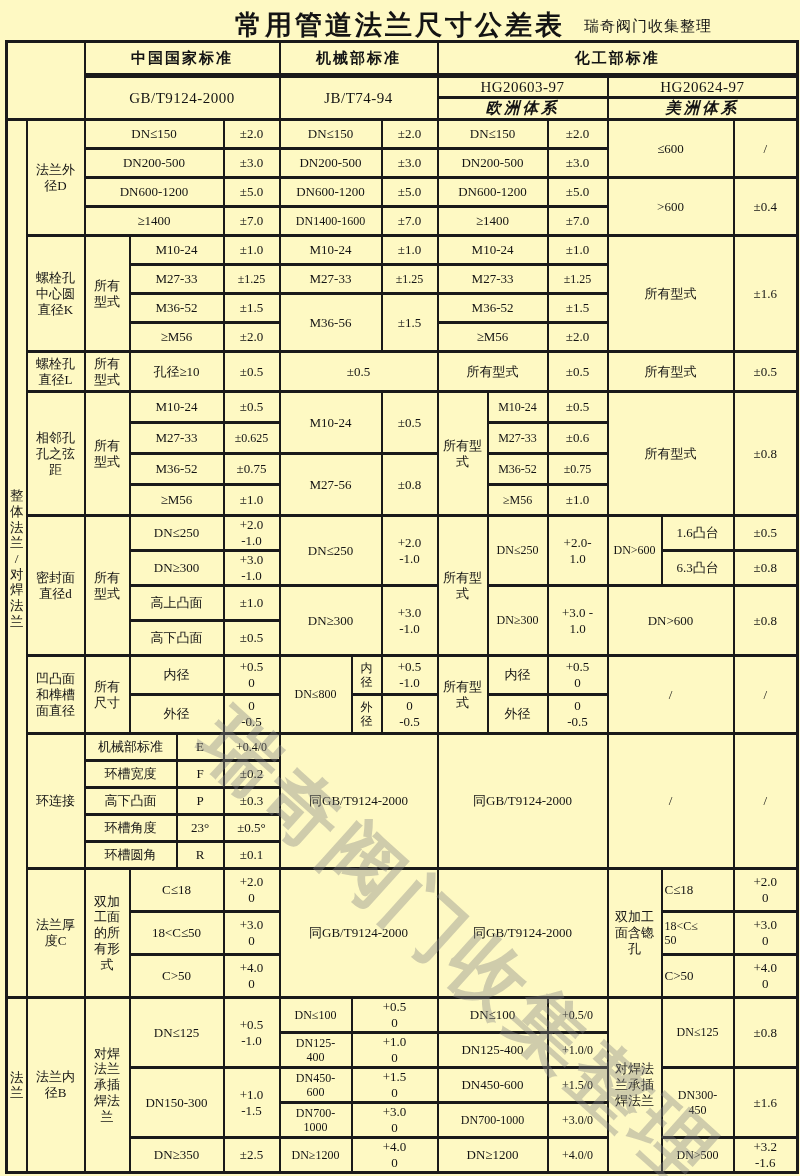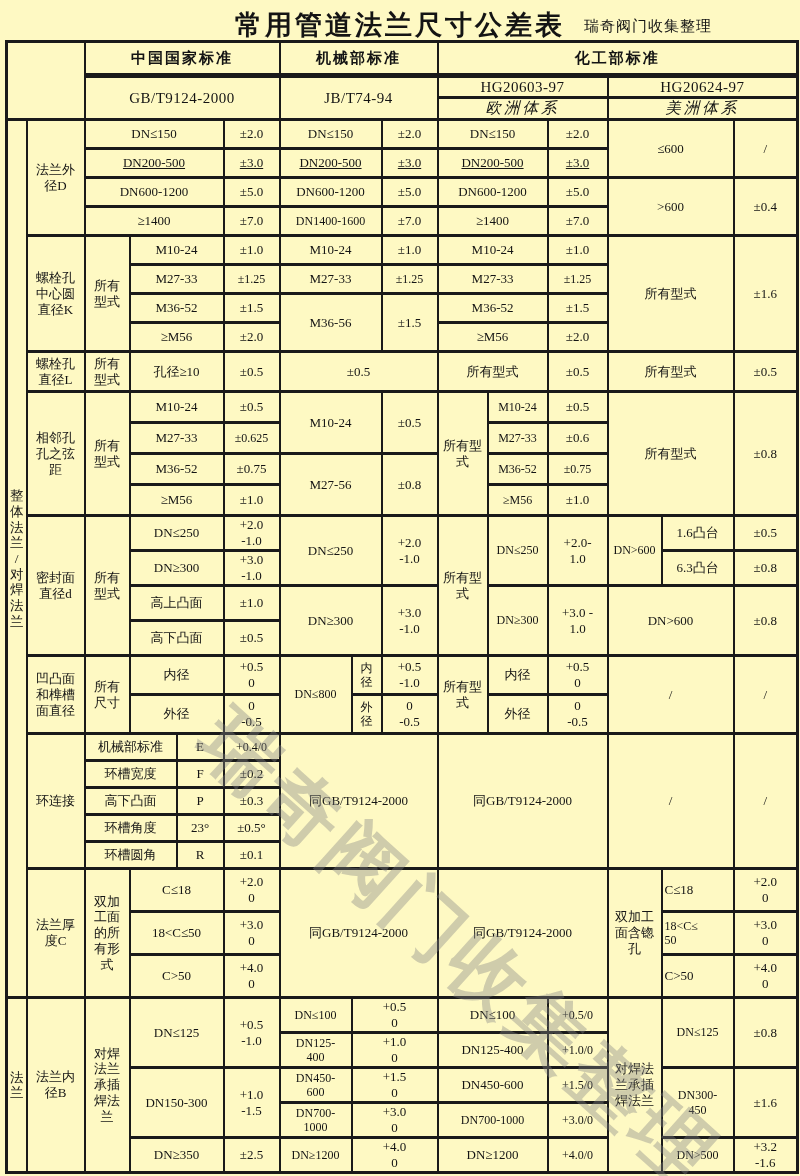--- a/index.html
+++ b/index.html
@@ -26,21 +26,21 @@
     border:2px solid #1a1a1a;
     border-top-width:3px; border-bottom-width:3px;
     text-align:center; vertical-align:middle;
     padding:0 1px; font-size:13px; line-height:1.22;
     white-space:pre-line; overflow:hidden;
   }
   td.h1 { font-family:"Liberation Sans", sans-serif; font-weight:bold;
           font-size:15px; letter-spacing:2px; border-bottom-width:5px; }
   td.corner { border-bottom-width:3px; }
   td.code { font-size:15px; letter-spacing:0.5px; }
-  td.sys  { font-weight:normal; font-style:italic; font-size:15.5px; letter-spacing:3px;margin-top:8px; }
+  td.sys  { font-weight:bold; font-style:italic; font-size:15.5px; letter-spacing:3px;margin-top:8px; }
   td.vert { font-size:13.5px; line-height:1.16; padding:0; }
   td.sm   { font-size:12px; }
   td.left { text-align:left; padding-left:2px; }
   .watermark {
     position:absolute; top:688px; left:246px;
     transform:rotate(42deg); transform-origin:0 0;
     font-size:78px; font-weight:bold; letter-spacing:5px;
     color:rgba(132,132,132,0.38); white-space:nowrap;
     pointer-events:none;
   }
@@ -102,21 +102,21 @@
 径D</td>
           <td colspan="3">DN≤150</td>
           <td>±2.0</td>
           <td colspan="2">DN≤150</td>
           <td>±2.0</td>
           <td colspan="2">DN≤150</td>
           <td>±2.0</td>
           <td colspan="2" rowspan="2">≤600</td>
           <td rowspan="2">/</td>
         </tr>
-        <tr style="height: 29px; text-decoration: underline;">
+        <tr style="height: 29px;">
           <td colspan="3">DN200-500</td>
           <td>±3.0</td>
           <td colspan="2">DN200-500</td>
           <td>±3.0</td>
           <td colspan="2">DN200-500</td>
           <td>±3.0</td>
         </tr>
         <tr style="height: 29px;">
           <td colspan="3">DN600-1200</td>
           <td>±5.0</td>

